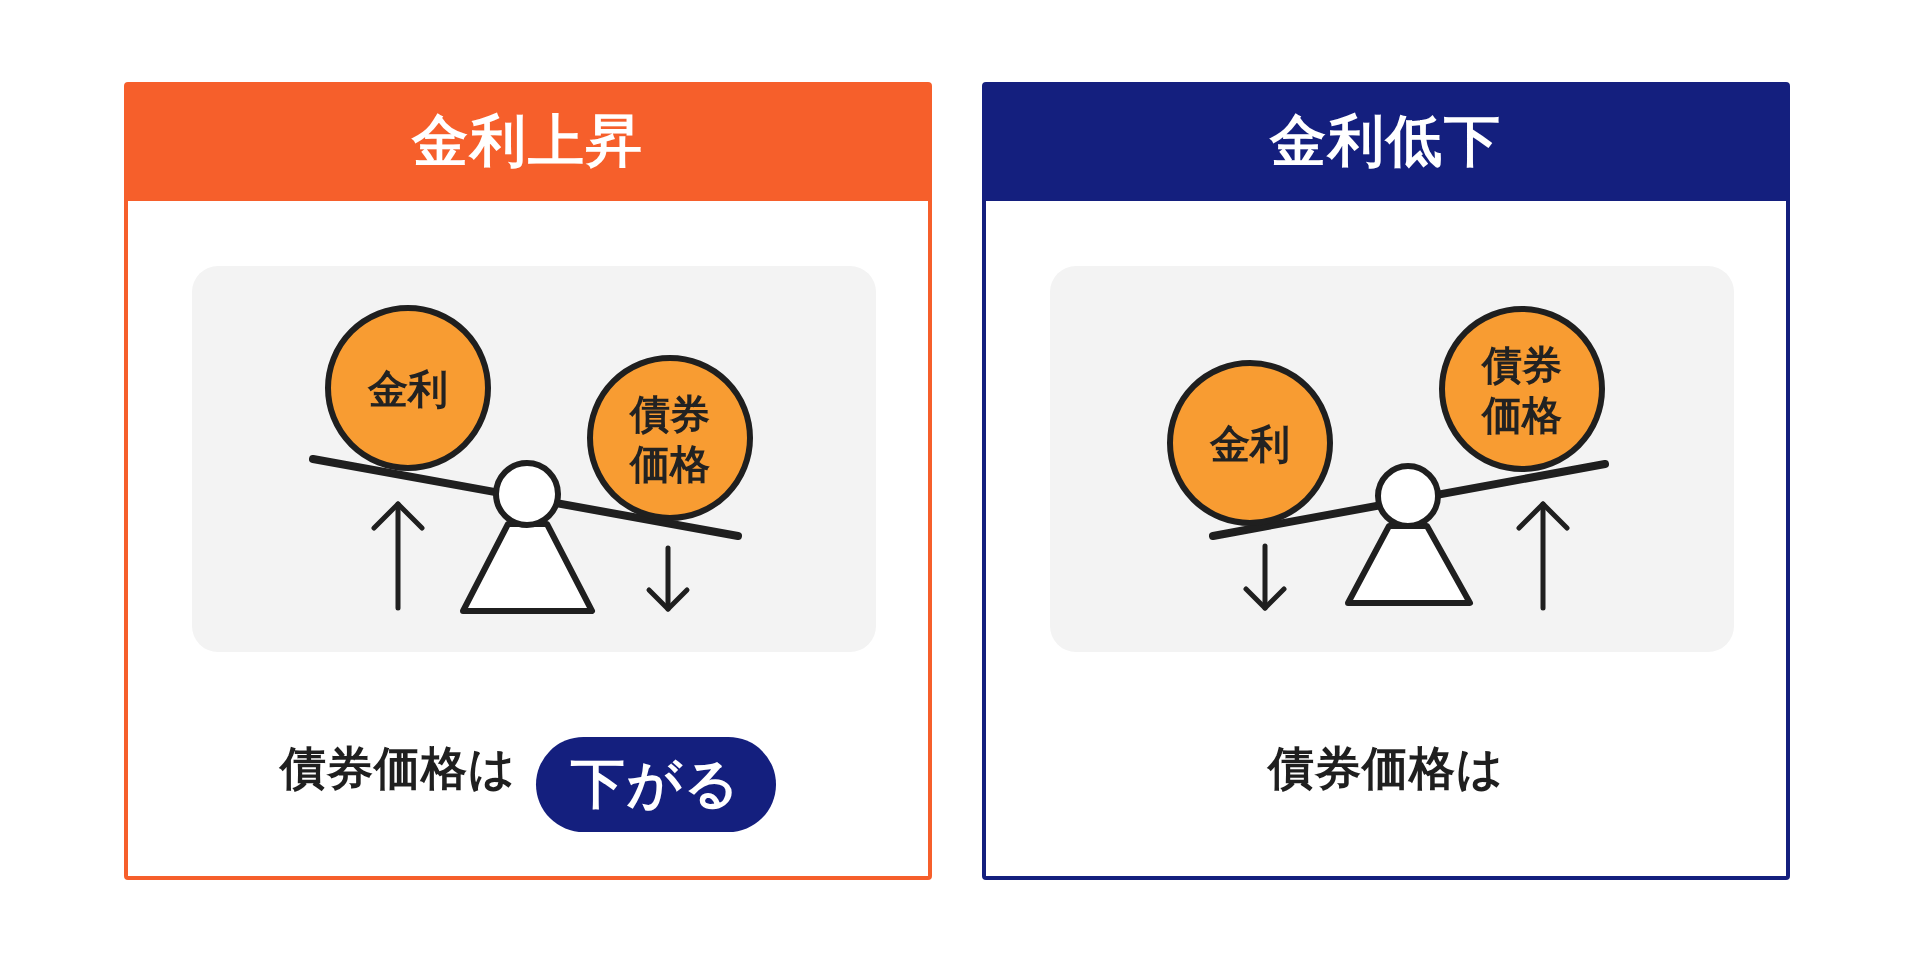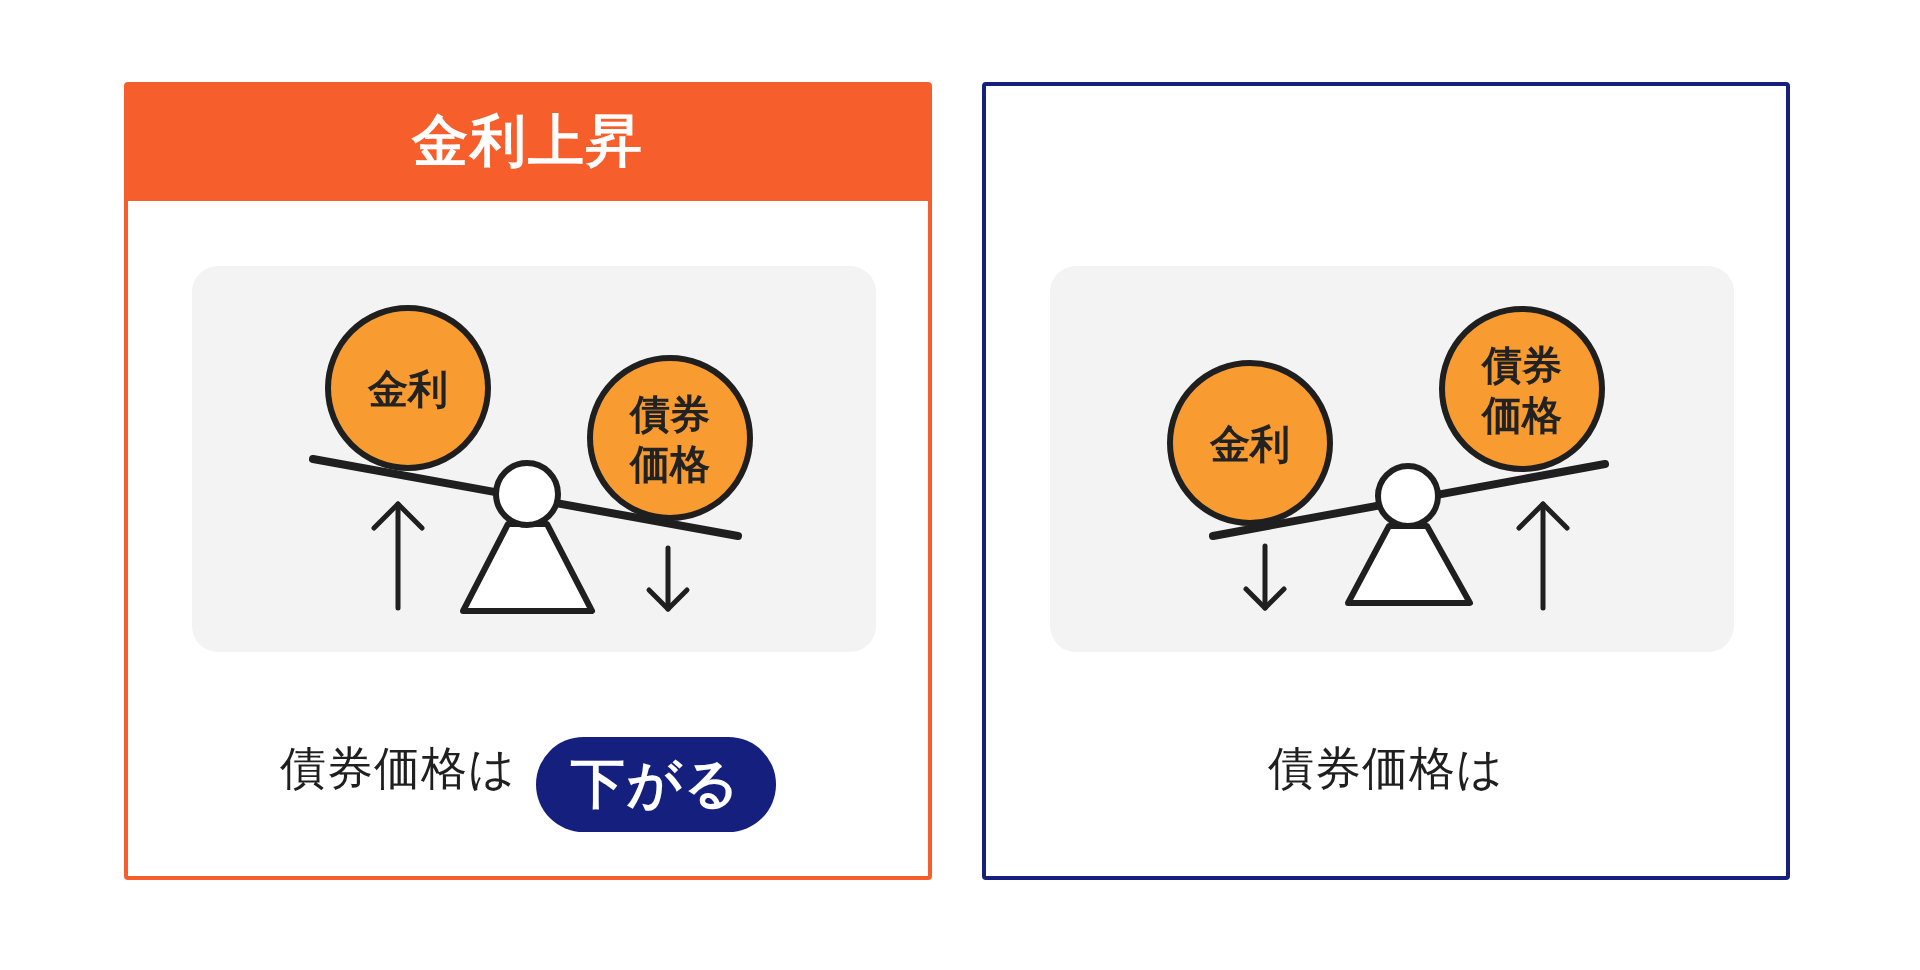--- a/index.html
+++ b/index.html
@@ -22,21 +22,21 @@
   .card.down .card-header { background: #141F7E; }
   .panel {
     position: absolute; left: 64px; top: 180px; width: 684px; height: 386px;
     background: #F3F3F3; border-radius: 26px;
   }
   .panel svg { position: absolute; left: 0; top: 0; }
   .result-row {
     position: absolute; left: 0; right: 0; top: 634px; height: 98px;
     display: flex; align-items: center; justify-content: center; gap: 20px;
   }
-  .result-label { font-size: 46px; font-weight: normal; color: #1f1f1f; letter-spacing: 1px; }
+  .result-label { font-size: 46px; font-weight: bold; color: #1f1f1f; letter-spacing: 1px; }
   .pill {
     height: 95px; width: 240px; border-radius: 48px; color: #fff;
     display: flex; align-items: center; justify-content: center;
     font-size: 54px; font-weight: bold; letter-spacing: 2px; margin-top: 31px;
   }
   .pill.navy { background: #141F7E; }
   .pill.orange { background: #F65F2B; }
   .circle-label { font-weight: bold; fill: #222; font-family: "DejaVu Sans", sans-serif; }
 </style>
 </head>
@@ -65,20 +65,21 @@
       </g>
     </svg>
   </div>
   <div class="result-row">
     <span class="result-label">債券価格は</span>
     <span class="pill navy">下がる</span>
   </div>
 </div>
 
 <div class="card down">
+  <div class="card-header">金利低下</div>
   <div class="panel">
     <svg width="684" height="386" viewBox="0 0 684 386">
 
       <line x1="163" y1="270" x2="555" y2="198" stroke="#1f1f1f" stroke-width="8" stroke-linecap="round"></line>
       <circle cx="200" cy="177" r="80" fill="#F89C32" stroke="#1f1f1f" stroke-width="6"></circle>
       <text class="circle-label" x="200" y="192" font-size="40" text-anchor="middle">金利</text>
       <circle cx="472" cy="123" r="80" fill="#F89C32" stroke="#1f1f1f" stroke-width="6"></circle>
       <text class="circle-label" x="472" y="113" font-size="40" text-anchor="middle">債券</text>
       <text class="circle-label" x="472" y="163" font-size="40" text-anchor="middle">価格</text>
       <polygon points="339,260 377,260 420,337 298,337" fill="#fff" stroke="#1f1f1f" stroke-width="6" stroke-linejoin="round"></polygon>

